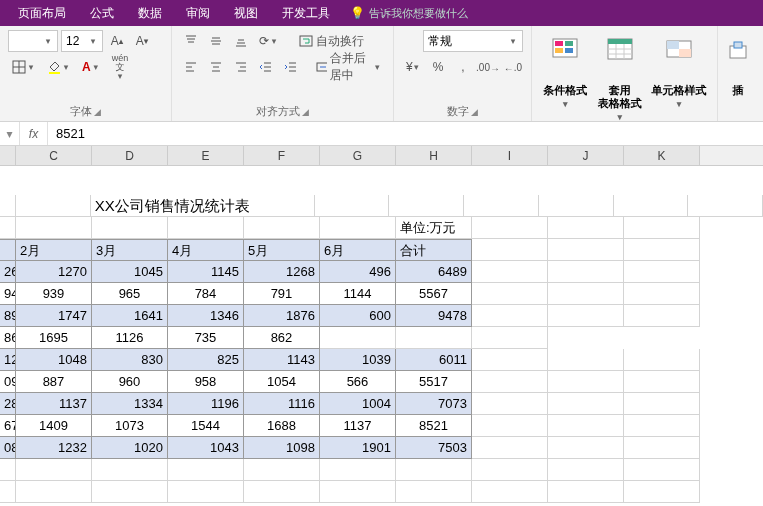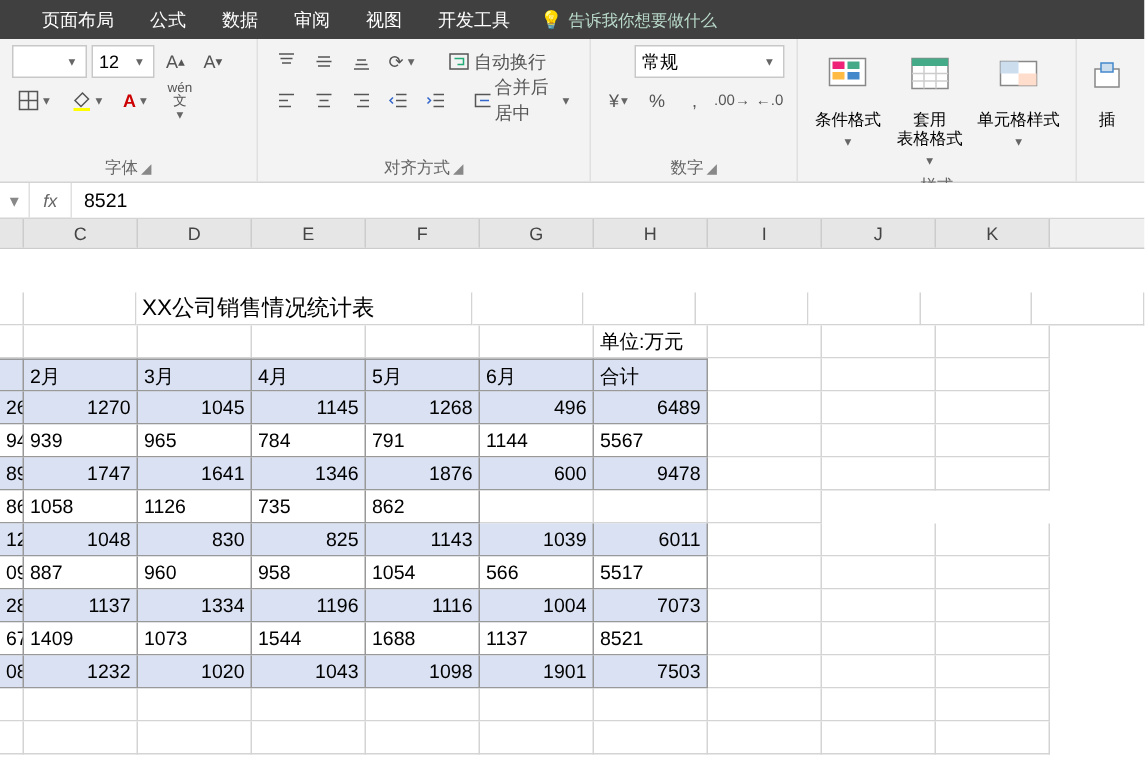--- a/index.html
+++ b/index.html
@@ -1,50 +1,50 @@
 <!DOCTYPE html>
 <html><head>
 <meta charset="utf-8">
 <style>
   * { box-sizing: border-box; margin: 0; padding: 0; }
   body { font-family: "Microsoft YaHei", sans-serif; font-size: 12px; background: #fff; width: 763px; height: 506px; overflow: hidden; }
   
-  .menubar { background: #404040; height: 26px; display: flex; align-items: center; padding: 0 16px; color: #fff; }
+  .menubar { background: #701a75; height: 26px; display: flex; align-items: center; padding: 0 6px; color: #fff; }
   .menubar .tab { padding: 0 12px; height: 26px; line-height: 26px; cursor: pointer; }
   .menubar .tell { margin-left: 8px; color: #b8d9c9; font-size: 11px; display: flex; align-items: center; }
   .menubar .tell .bulb { margin-right: 4px; font-size: 12px; }
 
   .ribbon { background: #f3f3f3; border-bottom: 1px solid #d4d4d4; height: 96px; display: flex; }
   .group { border-right: 1px solid #e0e0e0; padding: 4px 8px 0 8px; display: flex; flex-direction: column; justify-content: space-between; }
   .group-body { display: flex; flex-direction: column; gap: 4px; }
   .group-label { text-align: center; font-size: 11px; color: #666; padding: 2px 0; display:flex; justify-content:center; align-items:center; gap:2px;}
   .group-label .dl { font-size: 9px; color:#888;}
   .row { display: flex; align-items: center; gap: 3px; }
   .ctrl { background: #fff; border: 1px solid #c8c8c8; height: 22px; display: flex; align-items: center; padding: 0 4px; font-size: 12px; }
   .dd { width: 10px; text-align: center; color: #666; font-size: 9px; cursor:pointer; }
   .btn { height: 22px; min-width: 22px; display: inline-flex; align-items: center; justify-content: center; cursor: pointer; padding: 0 3px; color:#555; border:1px solid transparent;}
   .sup { font-size: 9px; vertical-align: super; }
   .iconbox { width: 34px; height: 34px; display:flex; align-items:center; justify-content:center; }
   .bigbtn { display:flex; flex-direction:column; align-items:center; width:54px; cursor:pointer; padding:4px 2px 0 2px;}
-  .bigbtn .lbl { font-size:11px; text-align:center; line-height:13px; margin-top:6px; display:flex; flex-direction:column; align-items:center;}
+  .bigbtn .lbl { font-size:11px; text-align:center; line-height:13px; margin-top:16px; display:flex; flex-direction:column; align-items:center;font-weight:bold;}
   .bigbtn .lbl .dd{ margin-top:1px;}
 
   .formulabar { height: 24px; border-bottom: 1px solid #d4d4d4; display: flex; align-items: center; background: #fff; }
   .fb-fx { width: 28px; text-align: center; font-style: italic; color: #666; border-right: 1px solid #e0e0e0; height: 100%; display: flex; align-items: center; justify-content: center; cursor:pointer;}
   .fb-expand { width: 20px; border-right: 1px solid #e0e0e0; height:100%; display:flex; align-items:center; justify-content:center; color:#888; cursor:pointer;}
   .fb-input { flex: 1; padding: 0 8px; height: 100%; border: none; outline: none; font-size: 13px; font-family: inherit;}
 
   .colhdr-row { height: 20px; display: flex; background: #f0f0f0; border-bottom: 1px solid #ccc; }
   .colhdr { border-right: 1px solid #ccc; text-align: center; font-size: 12px; color: #444; line-height: 20px; background:#e6e6e6;}
   
   .grid { position: relative; margin-top: 29px; }
   .gridrow { display: flex; height: 22px; }
   .cell { border-right: 1px solid #d4d4d4; border-bottom: 1px solid #d4d4d4; padding: 0 4px; line-height: 21px; font-size: 13px; overflow: hidden; white-space: nowrap; }
   .cell.hdr { background: #d9e1f2; border-right:1px solid #999; border-bottom:1px solid #999; border-top:1px solid #999;}
-  .cell.data { text-align: left; background: #fff; border-right:1px solid #999; border-bottom:1px solid #999;}
+  .cell.data { text-align: center; background: #fff; border-right:1px solid #999; border-bottom:1px solid #999;}
   .cell.datab { text-align: right; background: #d9e1f2; border-right:1px solid #999; border-bottom:1px solid #999;}
   .cell.empty { background: #fff; }
   .title-cell { font-size: 15px; }
   
   .w-col-stub { width: 16px; }
   .w-col { width: 76px; }
 
   svg { display:block; }
 </style>
 </head>
@@ -398,21 +398,21 @@
         <div class="cell datab w-col">1346</div>
         <div class="cell datab w-col">1876</div>
         <div class="cell datab w-col">600</div>
         <div class="cell datab w-col">9478</div>
         <div class="cell empty w-col"></div>
         <div class="cell empty w-col"></div>
         <div class="cell empty w-col"></div>
       </div>
       <div class="gridrow">
         <div class="cell data w-col-stub" style="text-align: right;">865</div>
-        <div class="cell data w-col">1058</div>
+        <div class="cell data w-col">1695</div>
         <div class="cell data w-col">1126</div>
         <div class="cell data w-col">735</div>
         <div class="cell data w-col">862</div>
         <div class="cell empty w-col"></div>
         <div class="cell empty w-col"></div>
         <div class="cell empty w-col"></div>
       </div>
       <div class="gridrow">
         <div class="cell datab w-col-stub" style="text-align: right;">126</div>
         <div class="cell datab w-col">1048</div>

